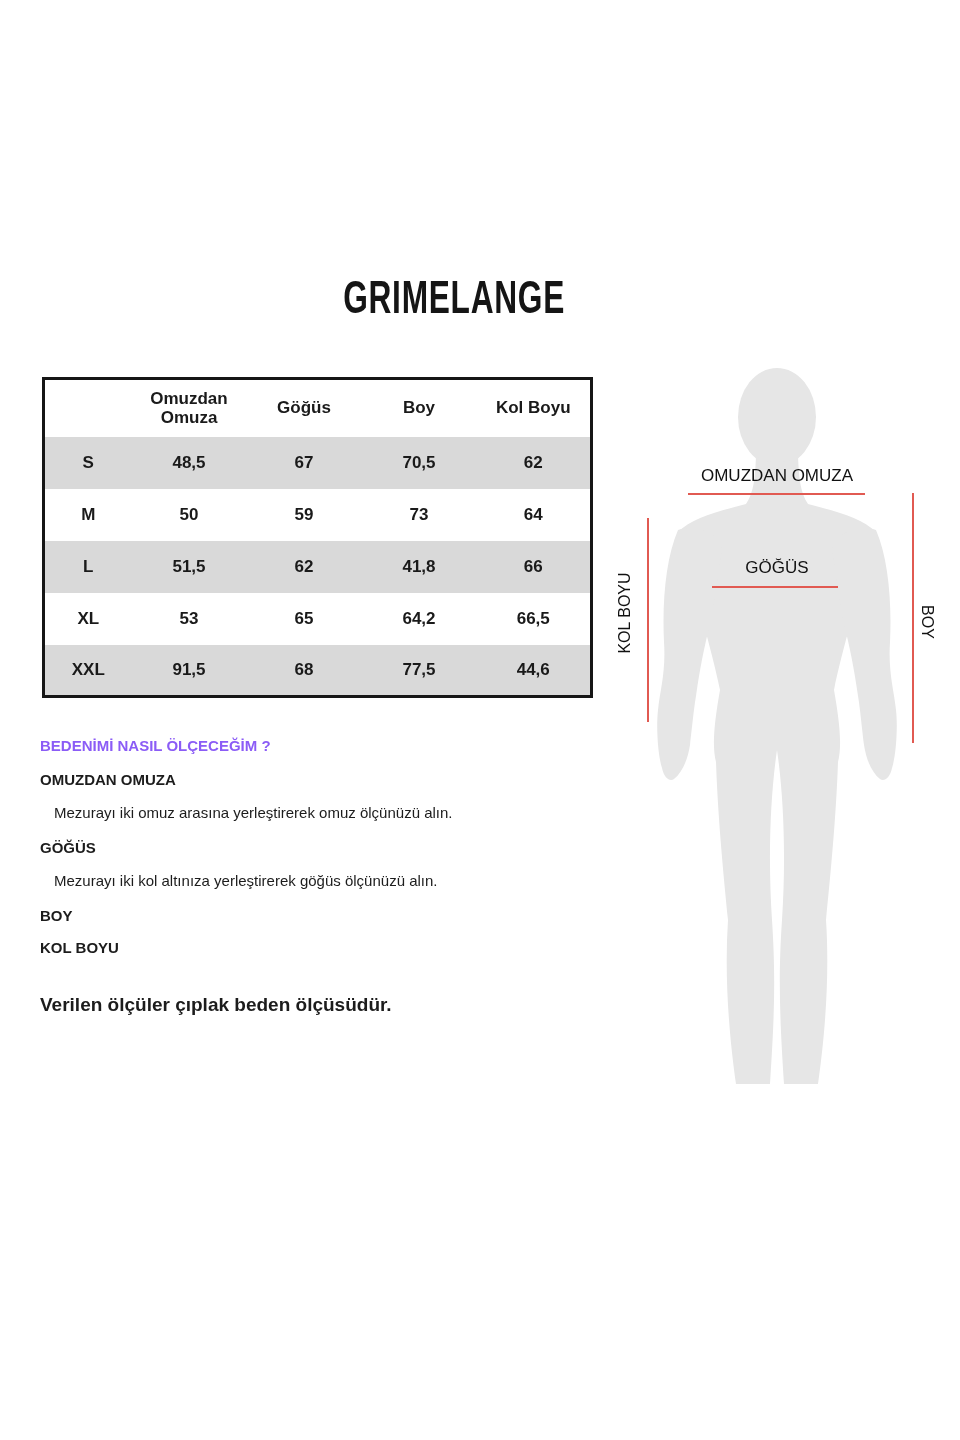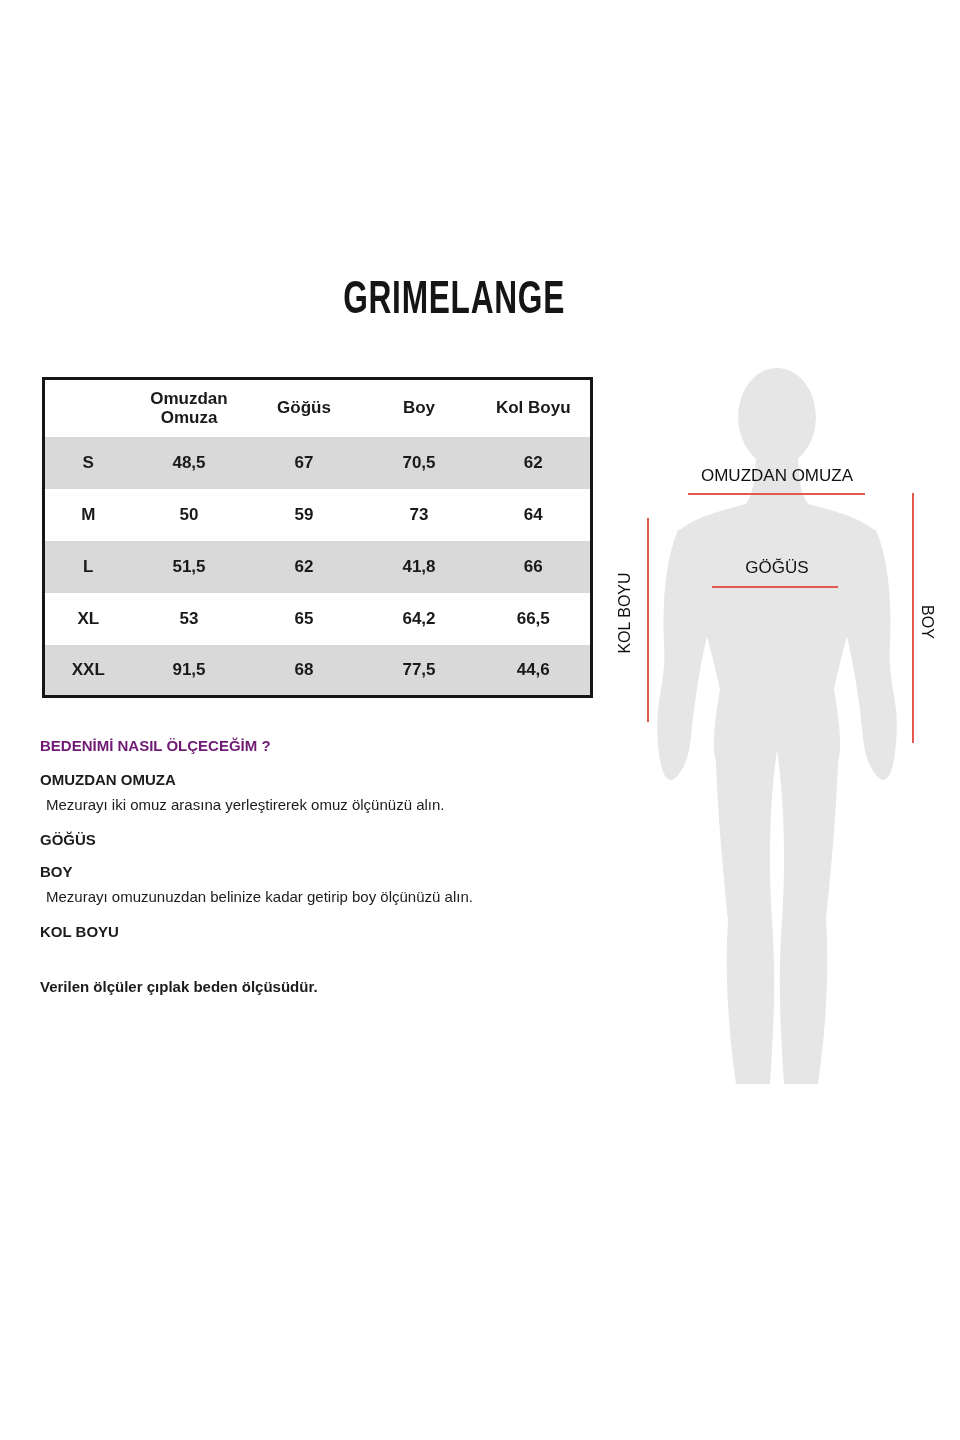--- a/index.html
+++ b/index.html
@@ -47,36 +47,36 @@
   .size-table th{line-height:1.15;}
   .col-size{width:88px;}
   .col-m{width:115px;}
 
   
   .howto{top:737px;left:40px;width:540px;}
   .howto-title{
     margin:0 0 17px 0;
     font-size:15px;
     font-weight:700;
-    color:#701a75;
+    color:#8b5cf6;
   }
   .howto-item{margin-bottom:15px;}
   .howto-item h3{
     margin:0 0 5px 0;
     font-size:15px;
     font-weight:700;
   }
   .howto-item p{
-    margin:6px;
+    margin:14px;
     font-size:15px;
     line-height:1.45;
   }
   .howto-note{
     margin:38px 0 0 0;
-    font-size:15px;
+    font-size:19px;
     font-weight:700;
   }
 
   
   .figure{top:360px;left:620px;width:332px;height:745px;}
   .figure svg{position:absolute;left:0;top:0;}
   .fig-label{
     position:absolute;
     font-size:17px;
     color:#111111;
@@ -161,24 +161,24 @@
 
 <div class="abs howto">
   <h2 class="howto-title">BEDENİMİ NASIL ÖLÇECEĞİM ?</h2>
 
   <div class="howto-item">
     <h3>OMUZDAN OMUZA</h3>
     <p>Mezurayı iki omuz arasına yerleştirerek omuz ölçünüzü alın.</p>
   </div>
   <div class="howto-item">
     <h3>GÖĞÜS</h3>
+    <p>Mezurayı iki kol altınıza yerleştirerek göğüs ölçünüzü alın.</p>
   </div>
   <div class="howto-item">
     <h3>BOY</h3>
-    <p>Mezurayı omuzunuzdan belinize kadar getirip boy ölçünüzü alın.</p>
   </div>
   <div class="howto-item">
     <h3>KOL BOYU</h3>
   </div>
 
   <p class="howto-note">Verilen ölçüler çıplak beden ölçüsüdür.</p>
 </div>
 
 <div class="abs figure">
   <svg width="332" height="745" viewBox="0 0 332 745">

